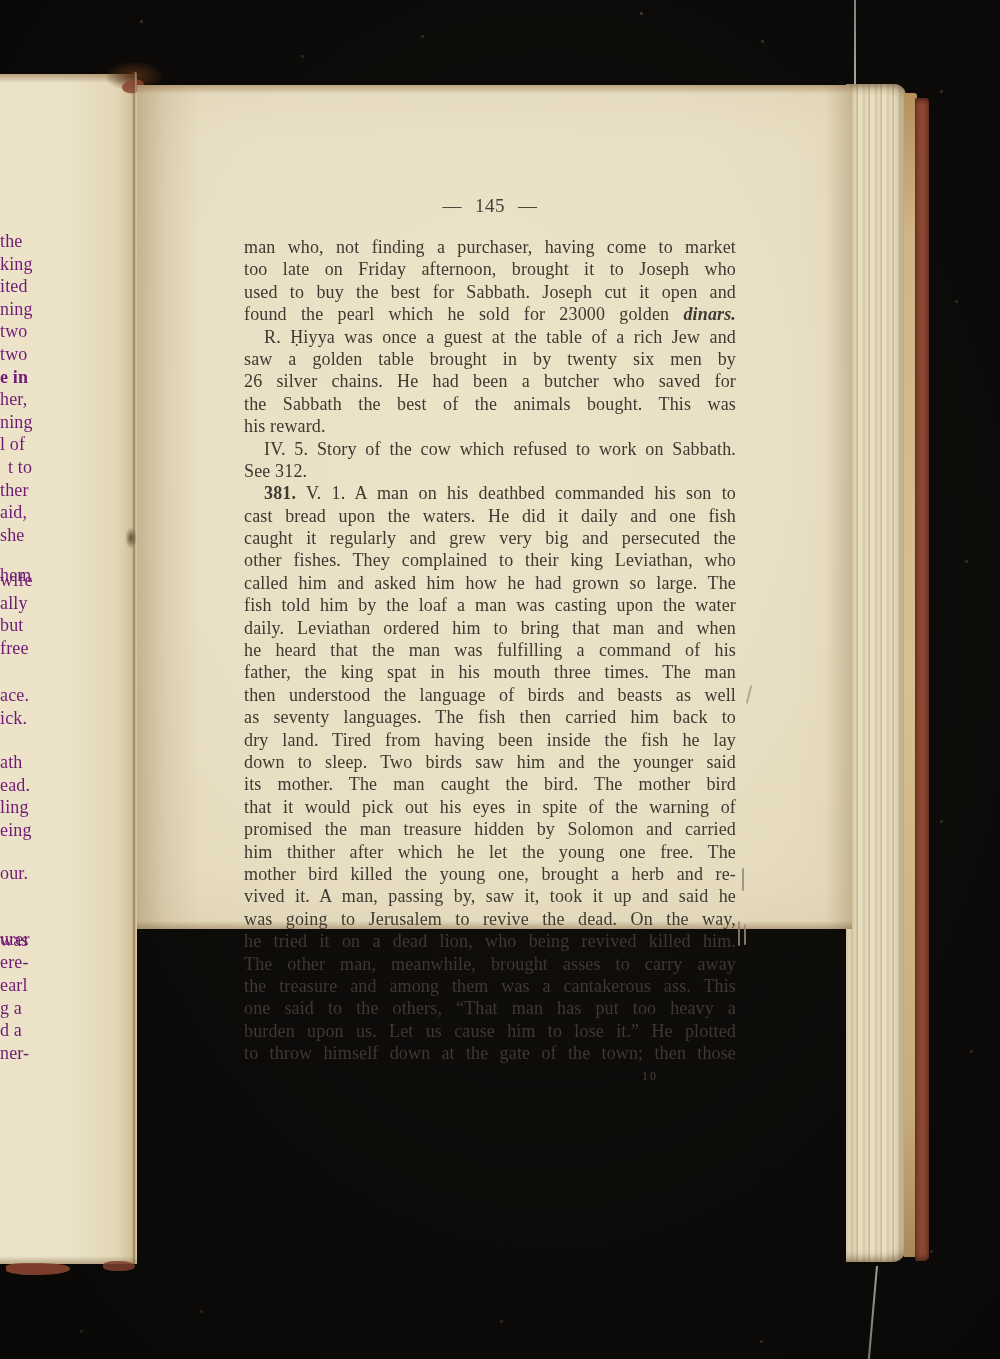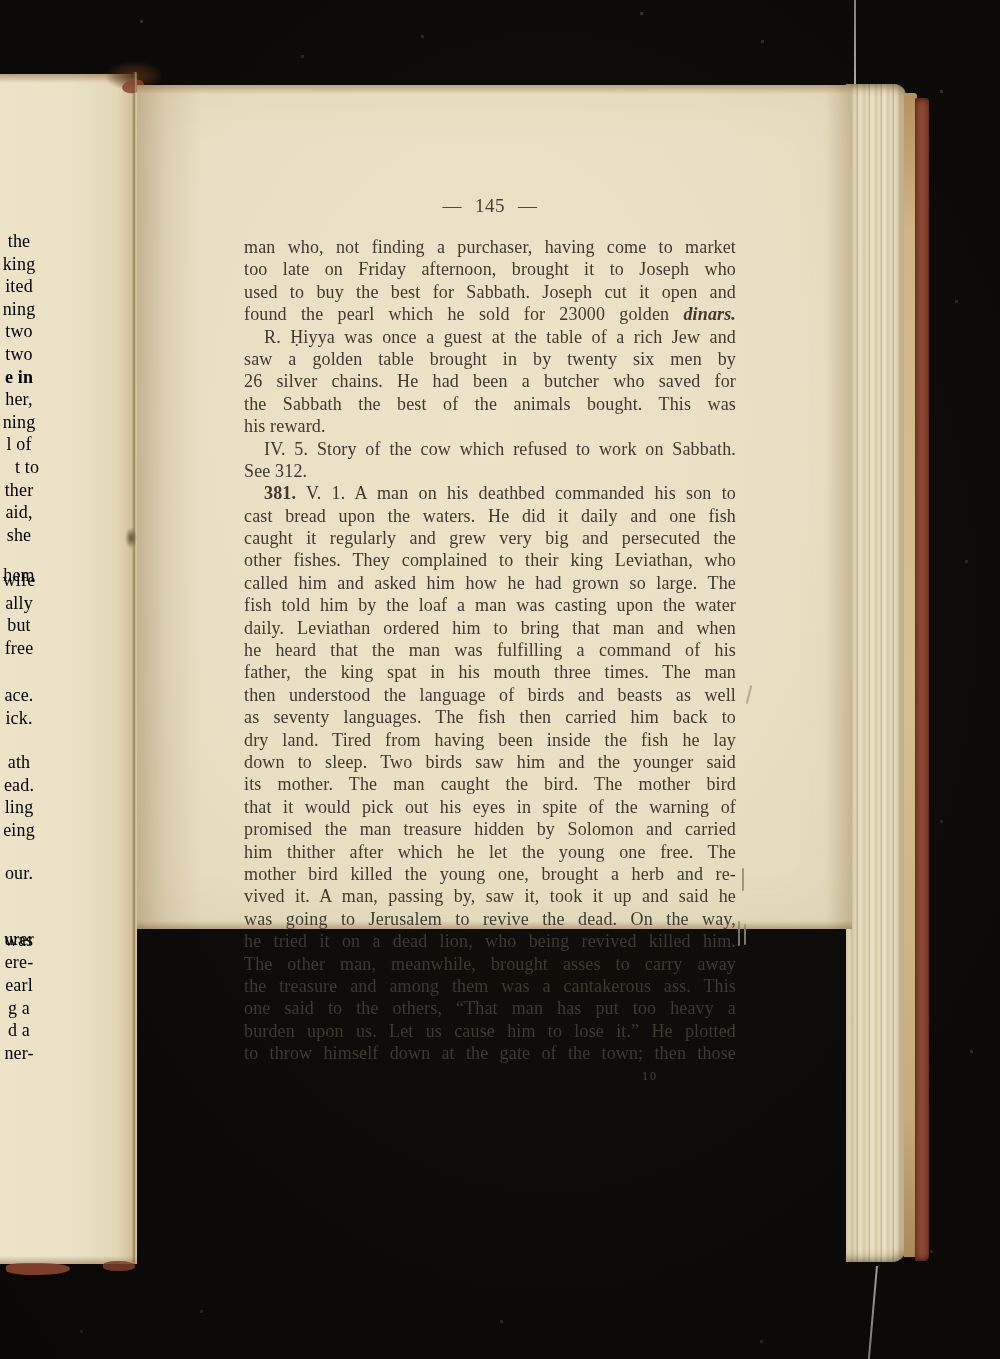--- a/index.html
+++ b/index.html
@@ -88,22 +88,22 @@
   .bline{height:22.4px;line-height:22.4px;font-size:18px;overflow:hidden;
     text-align:justify;text-align-last:justify;letter-spacing:.15px;}
   .bline.ind{padding-left:20px;}
   .bline.nj{text-align:left;text-align-last:left;}
   .seg-bold{font-weight:bold;}
   .seg-bolditalic{font-weight:bold;font-style:italic;}
 
   .signature{left:505px;top:984px;font-size:12px;color:#4a443b;letter-spacing:2px;}
 
   .frag-layer{left:0;top:0;width:40px;height:1359px;}
-  .frag{position:absolute;left:0;width:38px;text-align:center;white-space:nowrap;overflow:visible;
-    font-size:18px;line-height:22.4px;color:#000000;letter-spacing:.15px;}
+  .frag{position:absolute;left:0;width:38px;text-align:left;white-space:nowrap;overflow:visible;
+    font-size:18px;line-height:22.4px;color:#701a75;letter-spacing:.15px;}
 
   .margin-mark{width:2px;border-radius:2px;}
   .mm1{left:611px;top:600px;height:19px;background:#aaa08a;transform:rotate(14deg);opacity:.85;}
   .mm2{left:605px;top:783px;height:23px;background:#8f8674;opacity:.8;}
   .mm3a{left:601px;top:836px;height:25px;background:#9a907b;opacity:.8;}
   .mm3b{left:607px;top:839px;height:21px;background:#a89d88;opacity:.75;}
 </style>
 </head>
 <body>
 

